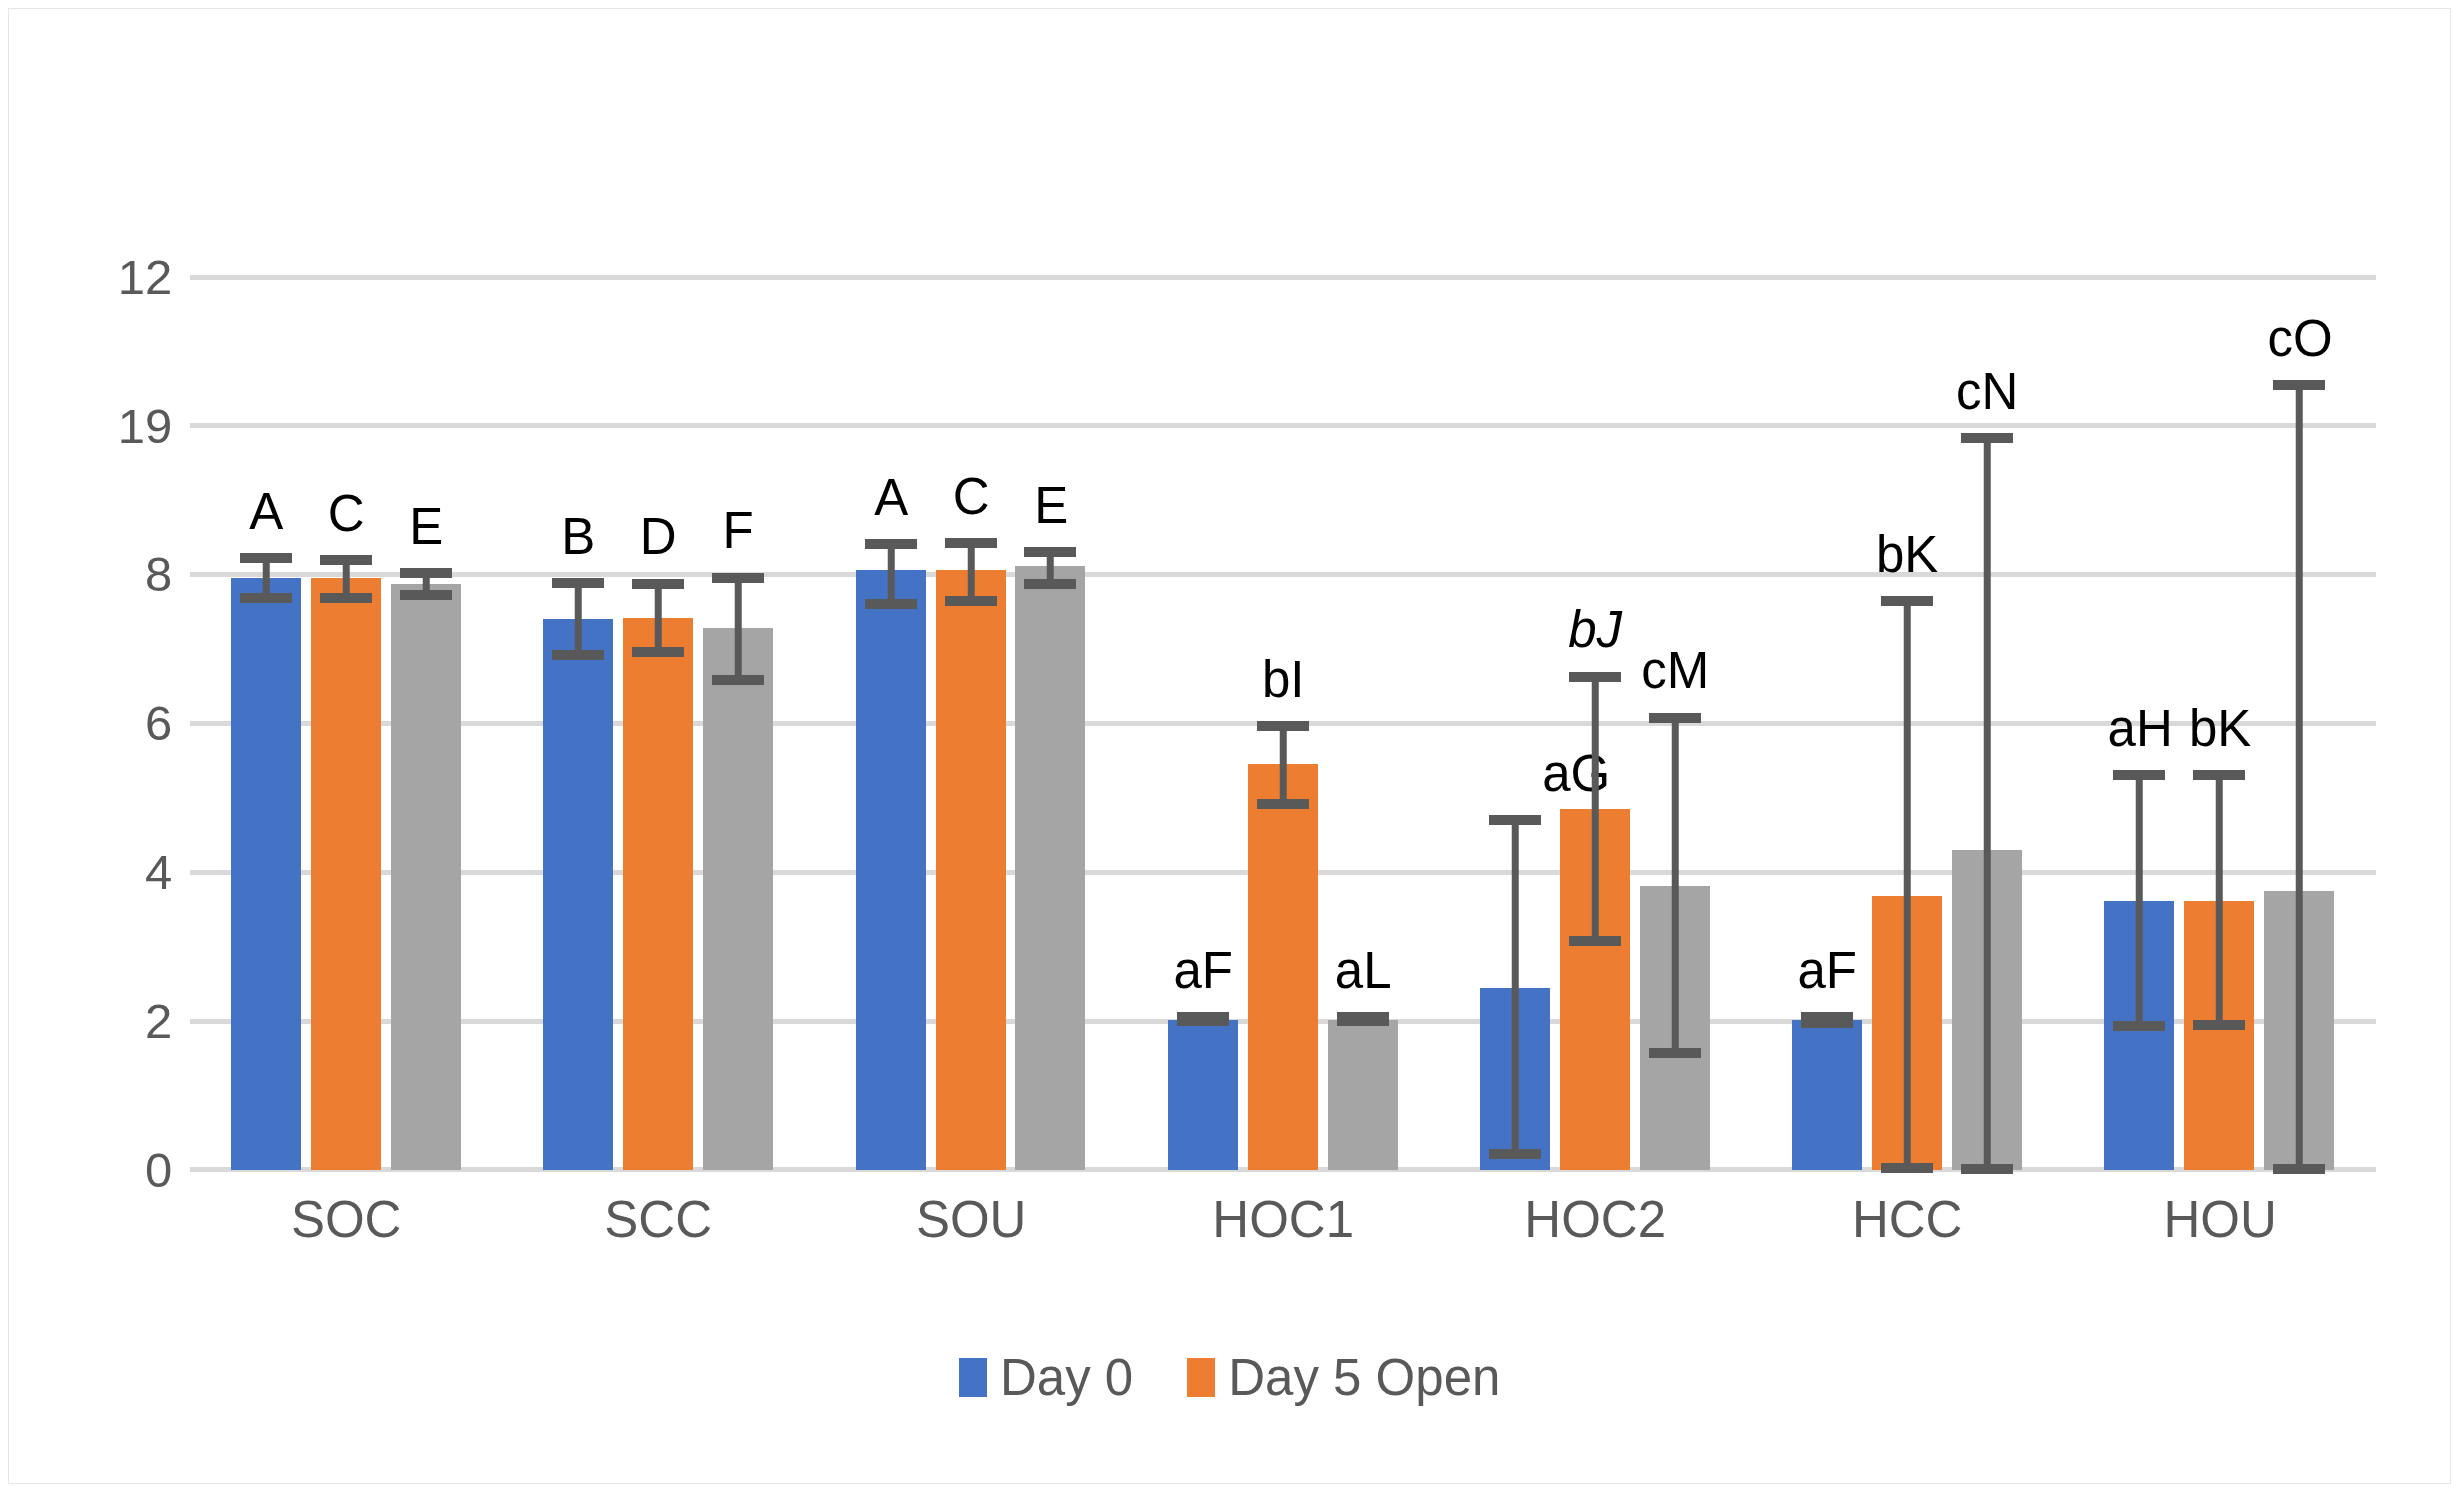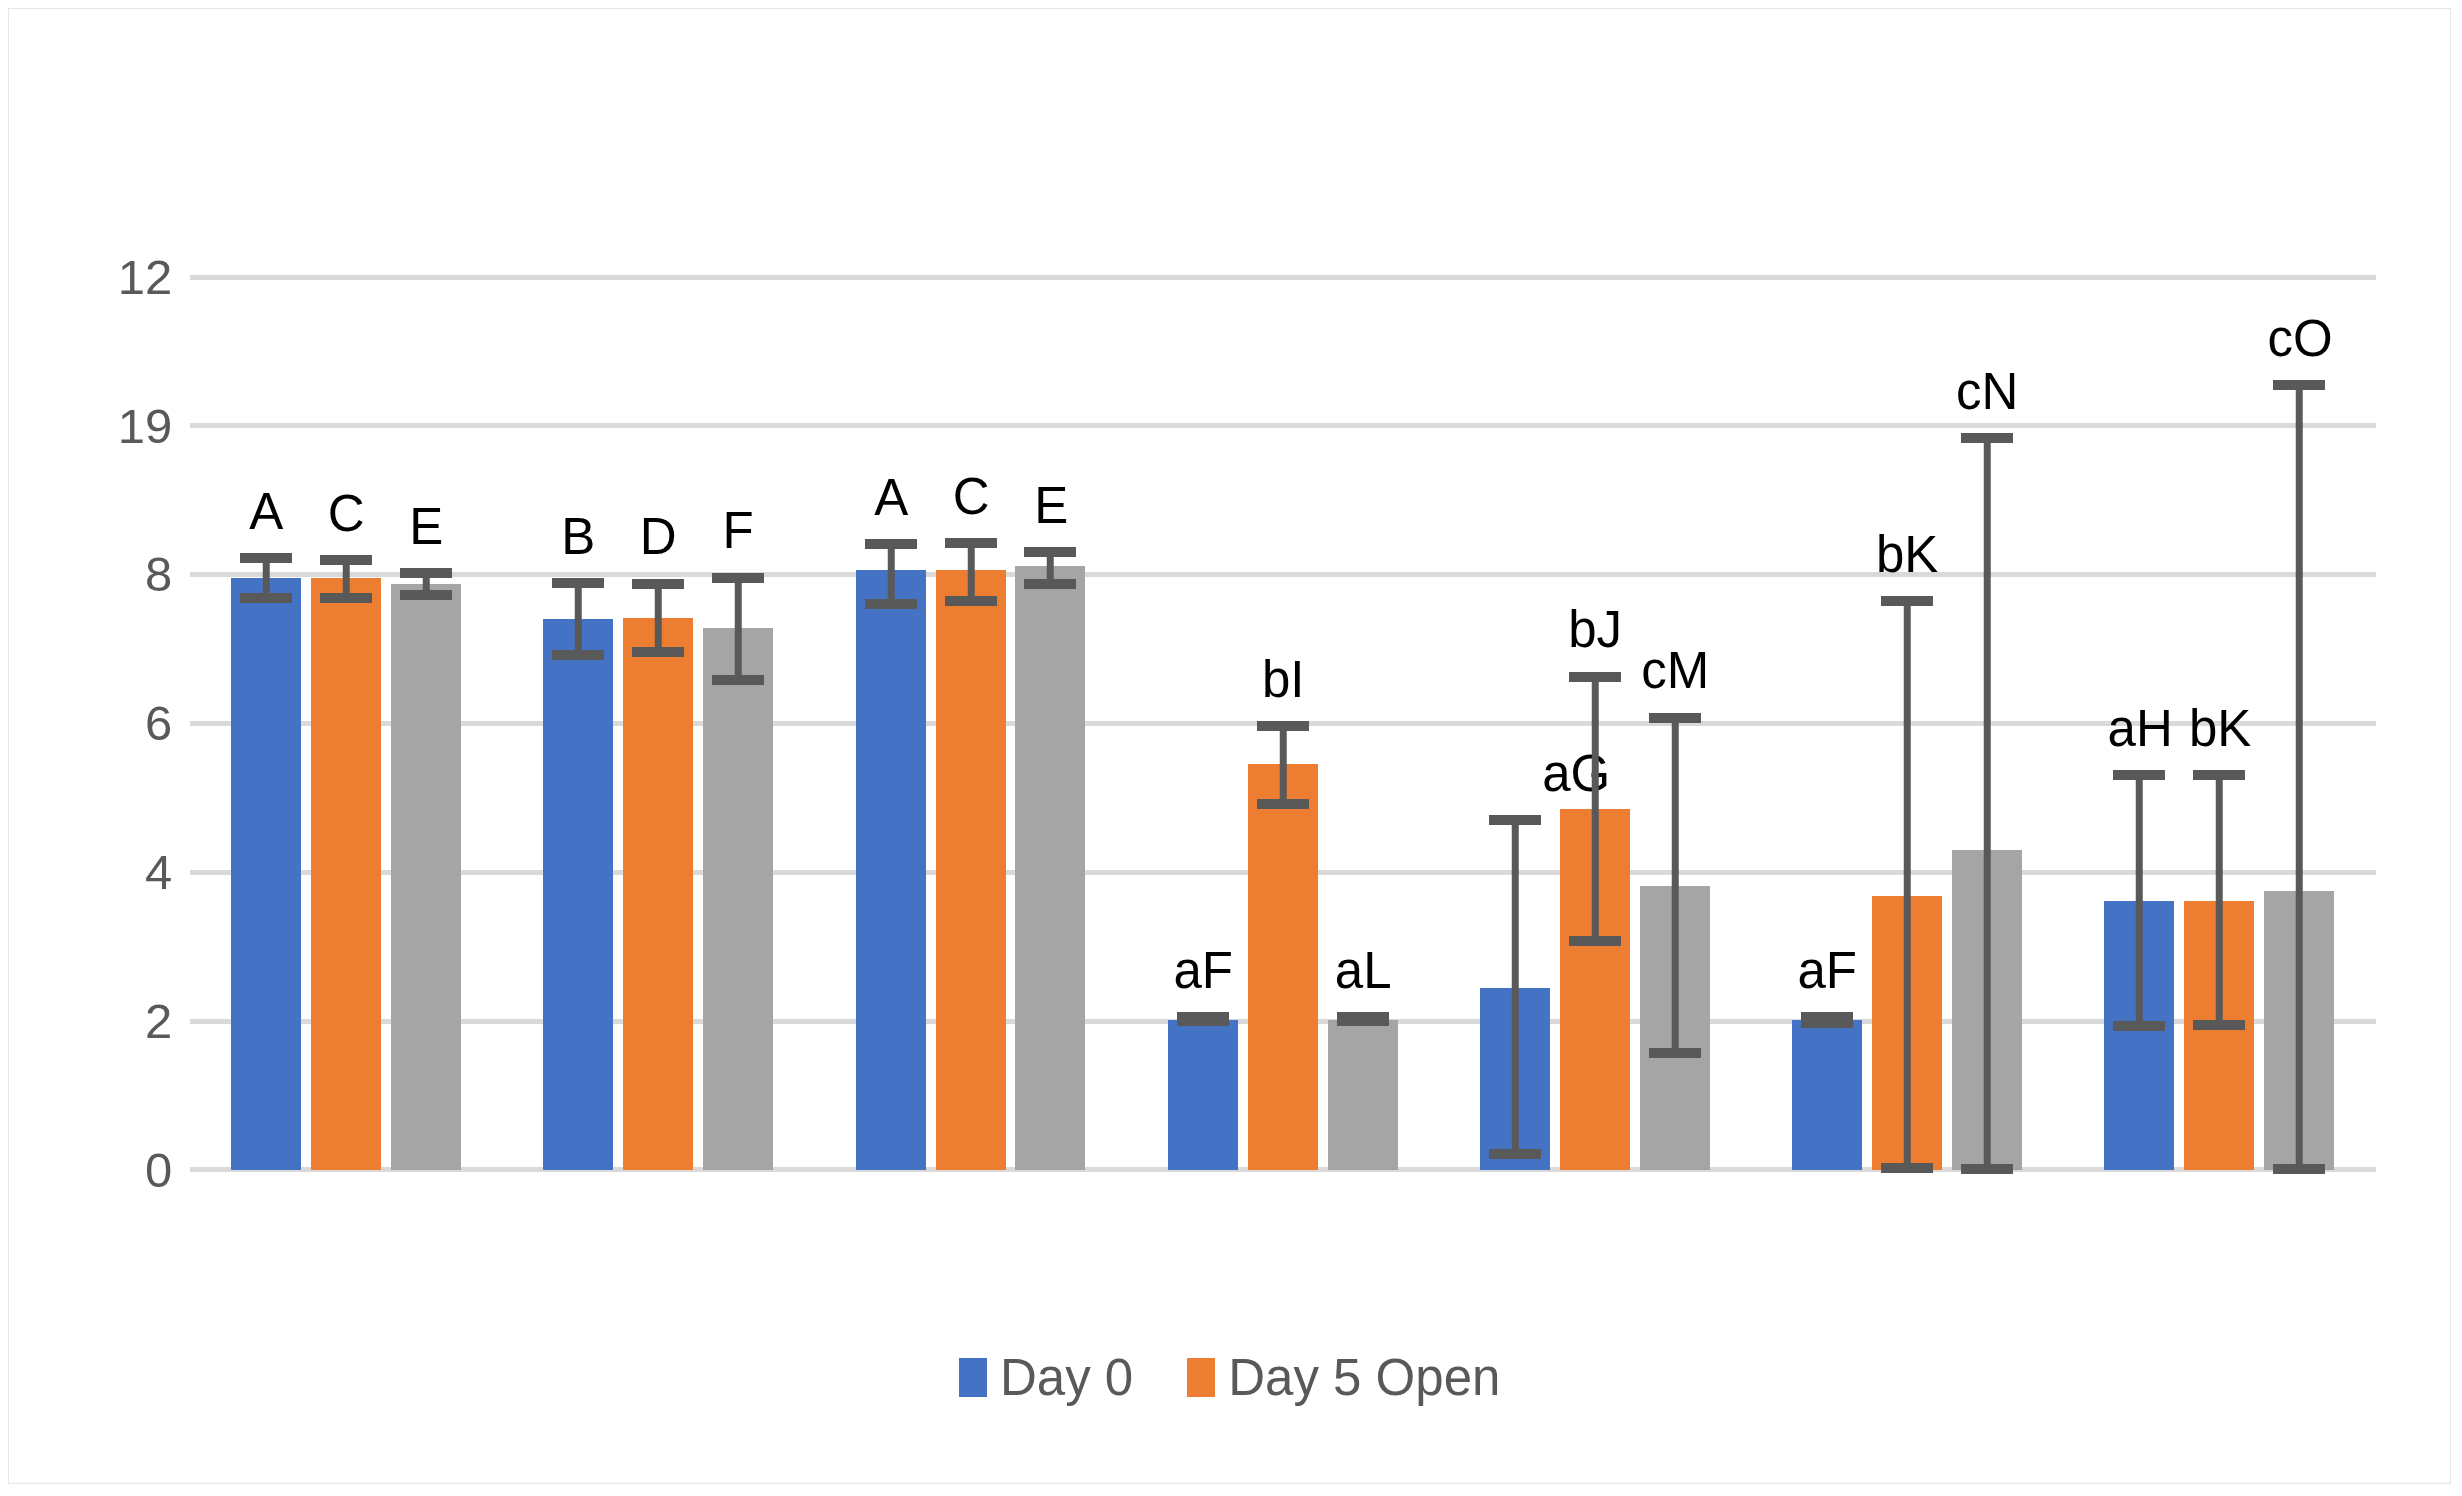--- a/index.html
+++ b/index.html
@@ -263,21 +263,21 @@
         <div class="cap" style="bottom: 345px;"></div>
         <div class="cap" style="bottom: 11.5px;"></div>
       </div>
       <div class="annot" style="left: 1386px; bottom: 371px;">aG</div>
       <div class="bar s1" style="left: 1370px; width: 70px; height: 361px;"></div>
       <div class="errbar" style="left: 1370px; width: 70px; height: 493px;">
         <div class="stem" style="bottom: 228px; height: 265px;"></div>
         <div class="cap" style="bottom: 488px;"></div>
         <div class="cap" style="bottom: 224px;"></div>
       </div>
-      <div class="annot" style="left: 1405px; bottom: 515px;">bJ</div>
+      <div class="annot" style="left: 1405px; bottom: 515px; font-style: italic;">bJ</div>
       <div class="bar s2" style="left: 1450px; width: 70px; height: 284px;"></div>
       <div class="errbar" style="left: 1450px; width: 70px; height: 452px;">
         <div class="stem" style="bottom: 117px; height: 336px;"></div>
         <div class="cap" style="bottom: 447px;"></div>
         <div class="cap" style="bottom: 112px;"></div>
       </div>
       <div class="annot" style="left: 1485px; bottom: 474px;">cM</div>
       <div class="bar s0" style="left: 1602px; width: 70px; height: 150px;"></div>
       <div class="errbar" style="left: 1602px; width: 70px; height: 153px;">
         <div class="stem" style="bottom: 147px; height: 6px;"></div>
@@ -315,20 +315,29 @@
       <div class="annot" style="left: 2030px; bottom: 416px;">bK</div>
       <div class="bar s2" style="left: 2074px; width: 70px; height: 279px;"></div>
       <div class="errbar" style="left: 2074px; width: 70px; height: 785px;">
         <div class="stem" style="bottom: 1.5px; height: 784px;"></div>
         <div class="cap" style="bottom: 780px;"></div>
         <div class="cap" style="bottom: -3.4px;"></div>
       </div>
       <div class="annot" style="left: 2110px; bottom: 806px;">cO</div>
     </div>
 
+  <div id="xlabels">
+      <div class="xtick" style="left: 156px;">SOC</div>
+      <div class="xtick" style="left: 468px;">SCC</div>
+      <div class="xtick" style="left: 781px;">SOU</div>
+      <div class="xtick" style="left: 1093px;">HOC1</div>
+      <div class="xtick" style="left: 1405px;">HOC2</div>
+      <div class="xtick" style="left: 1717px;">HCC</div>
+      <div class="xtick" style="left: 2030px;">HOU</div>
+    </div>
 
   <div id="legend">
       <div class="legend-item">
         <div class="legend-swatch" style="background: rgb(68, 114, 196);"></div>
         <div class="legend-label">Day 0</div>
       </div>
       <div class="legend-item">
         <div class="legend-swatch" style="background: rgb(237, 125, 49);"></div>
         <div class="legend-label">Day 5 Open</div>
       </div>

